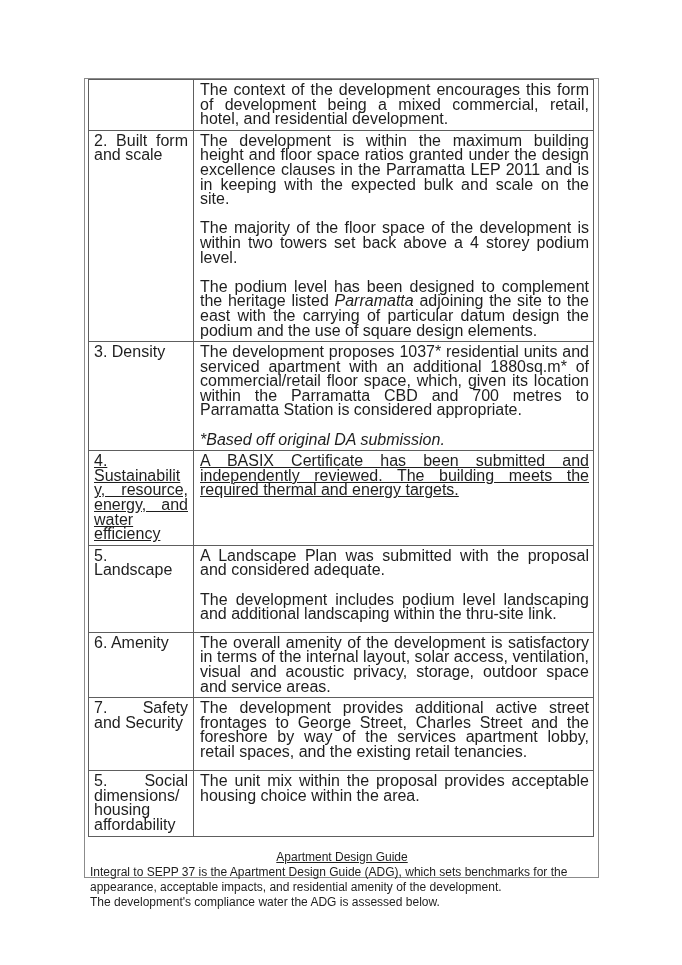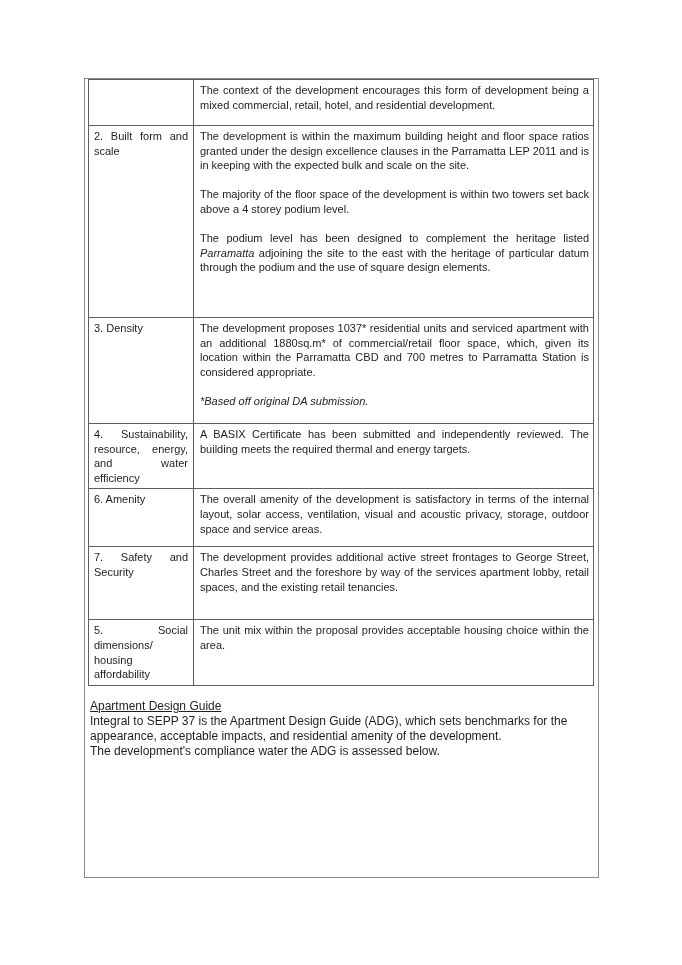--- a/index.html
+++ b/index.html
@@ -17,47 +17,47 @@
   }
   table.assessment-table {
     border-collapse:collapse;
     table-layout:fixed;
     width:506px;
     margin:0 0 0 3px;
   }
   td {
     border:1px solid #5e5e5e;
     vertical-align:top;
-    font-size:11px;
+    font-size:16px;
     line-height:14.6px;
     text-align:justify;
     padding:3px 5px 3px 5px;
     box-sizing:border-box;
     word-wrap:break-word;
   }
   td.criterion-cell { width:105px; }
   td.comment-cell   { padding:3px 4px 3px 6px; }
   td p { margin:0; }
   td p + p { margin-top:14.6px; }
   .italic { font-style:italic; }
   tr.r0 { height:46px;  }
   tr.r1 { height:192px;margin-top:8px; }
   tr.r2 { height:106px; }
-  tr.r3 { height:56px;  }
+  tr.r3 { height:56px;text-decoration:underline;  }
   tr.r4 { height:87px;  }
   tr.r5 { height:58px;padding-left:20px;  }
   tr.r6 { height:73px;  }
   tr.r7 { height:59px;  }
   tr.r8 { height:44px;  }
   .footer-block {
     margin:13px 4px 0 5px;
     font-size:12px;
     line-height:15px;
   }
-  .footer-heading { text-decoration:underline; }
+  .footer-heading { text-decoration:underline;text-align:center; }
   .footer-block p { margin:0; }
 </style>
 </head>
 <body>
 
 <div class="outer-box">
 
   <table class="assessment-table">
     <tbody>
         <tr class="r0">
@@ -68,38 +68,47 @@
         <p>The context of the development encourages this form of development being a mixed commercial, retail, hotel, and residential development.</p>
       </td>
     </tr>
     <tr class="r1">
       <td class="criterion-cell">
             <p>2. Built form and scale</p>
           </td>
       <td class="comment-cell">
         <p>The development is within the maximum building height and floor space ratios granted under the design excellence clauses in the Parramatta LEP 2011 and is in keeping with the expected bulk and scale on the site.</p>
         <p>The majority of the floor space of the development is within two towers set back above a 4 storey podium level.</p>
-        <p><span>The podium level has been designed to complement the heritage listed </span><span class="italic">Parramatta</span><span> adjoining the site to the east with the heritage of particular datum through the podium and the use of square design elements.</span></p>
+        <p><span>The podium level has been designed to complement the heritage listed </span><span class="italic">Parramatta</span><span> adjoining the site to the east with the carrying of particular datum design the podium and the use of square design elements.</span></p>
       </td>
     </tr>
     <tr class="r2">
       <td class="criterion-cell">
             <p>3. Density</p>
           </td>
       <td class="comment-cell">
         <p>The development proposes 1037* residential units and serviced apartment with an additional 1880sq.m* of commercial/retail floor space, which, given its location within the Parramatta CBD and 700 metres to Parramatta Station is considered appropriate.</p>
         <p class="italic">*Based off original DA submission.</p>
       </td>
     </tr>
     <tr class="r3">
       <td class="criterion-cell">
             <p>4. Sustainability, resource, energy, and water efficiency</p>
           </td>
       <td class="comment-cell">
         <p>A BASIX Certificate has been submitted and independently reviewed. The building meets the required thermal and energy targets.</p>
+      </td>
+    </tr>
+    <tr class="r4">
+      <td class="criterion-cell">
+            <p>5. Landscape</p>
+          </td>
+      <td class="comment-cell">
+        <p>A Landscape Plan was submitted with the proposal and considered adequate.</p>
+        <p>The development includes podium level landscaping and additional landscaping within the thru-site link.</p>
       </td>
     </tr>
     <tr class="r5">
       <td class="criterion-cell">
             <p>6. Amenity</p>
           </td>
       <td class="comment-cell">
         <p>The overall amenity of the development is satisfactory in terms of the internal layout, solar access, ventilation, visual and acoustic privacy, storage, outdoor space and service areas.</p>
       </td>
     </tr>

